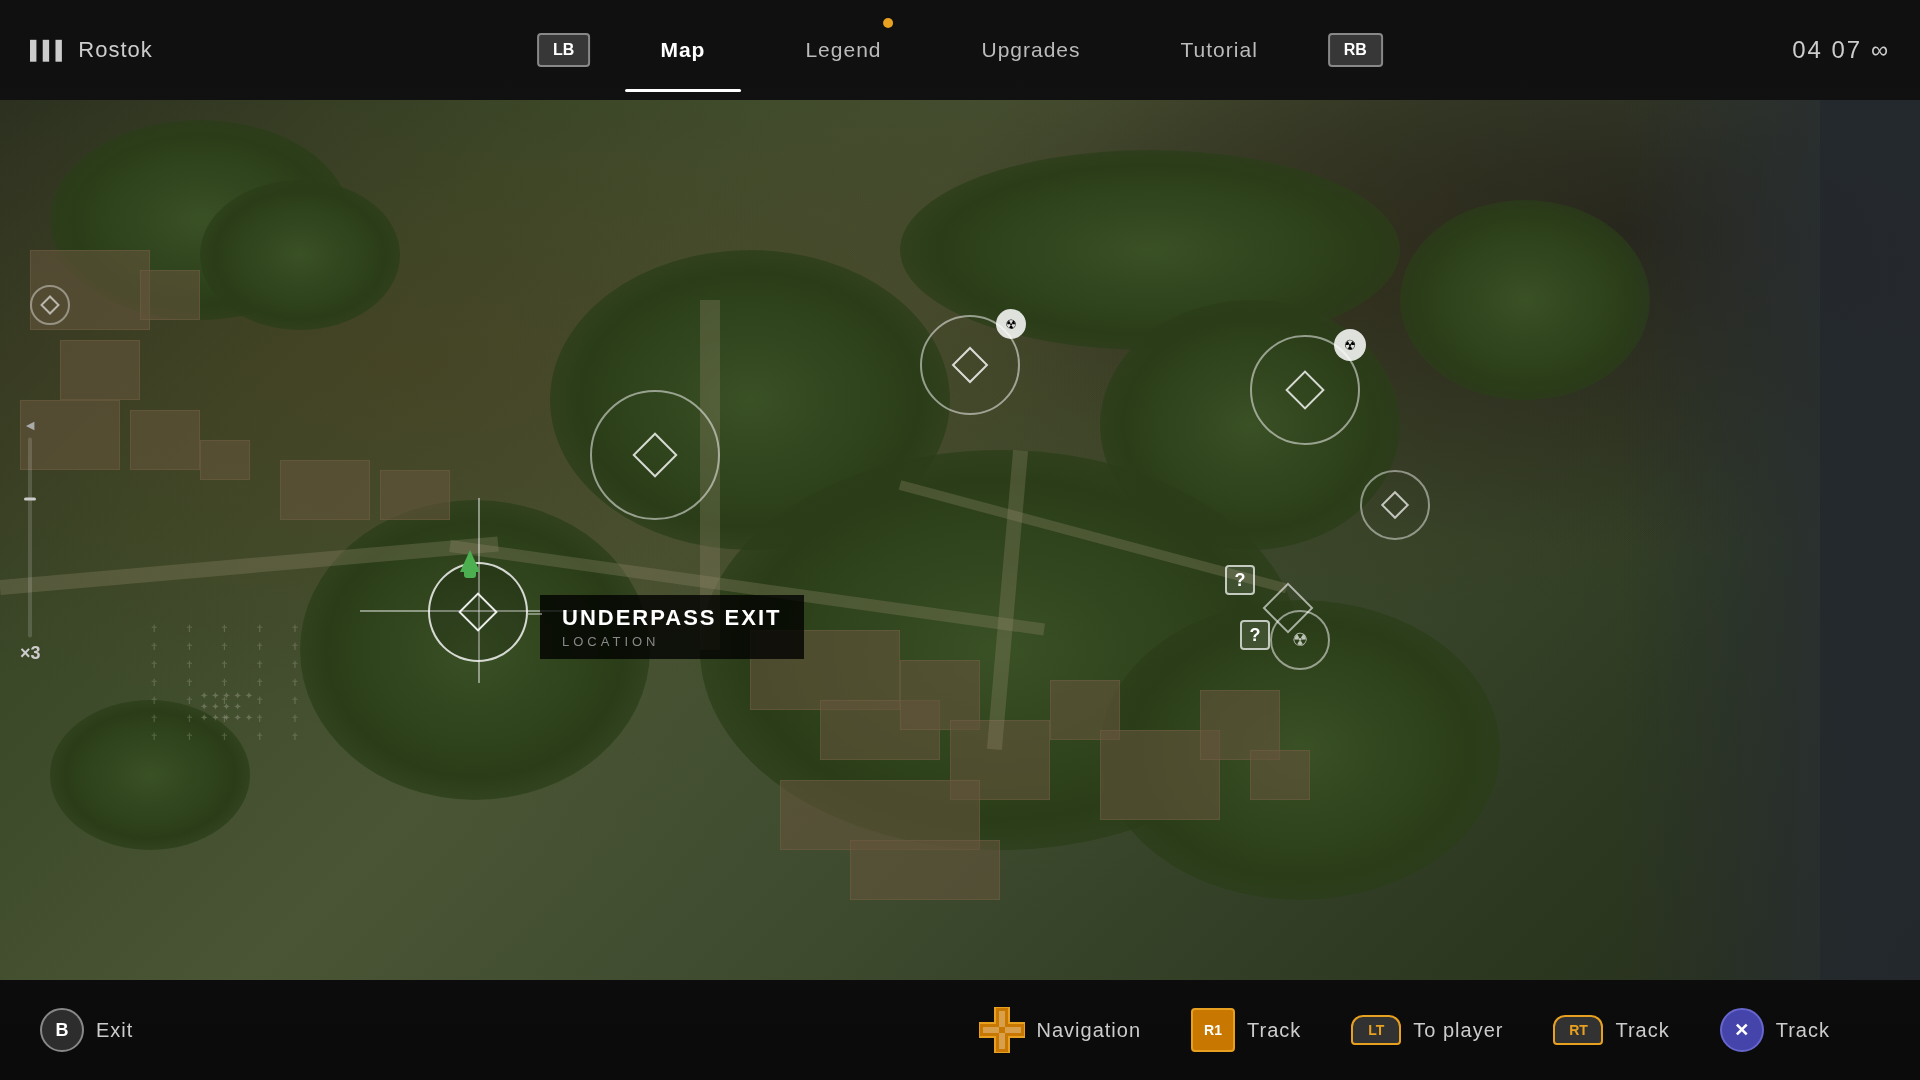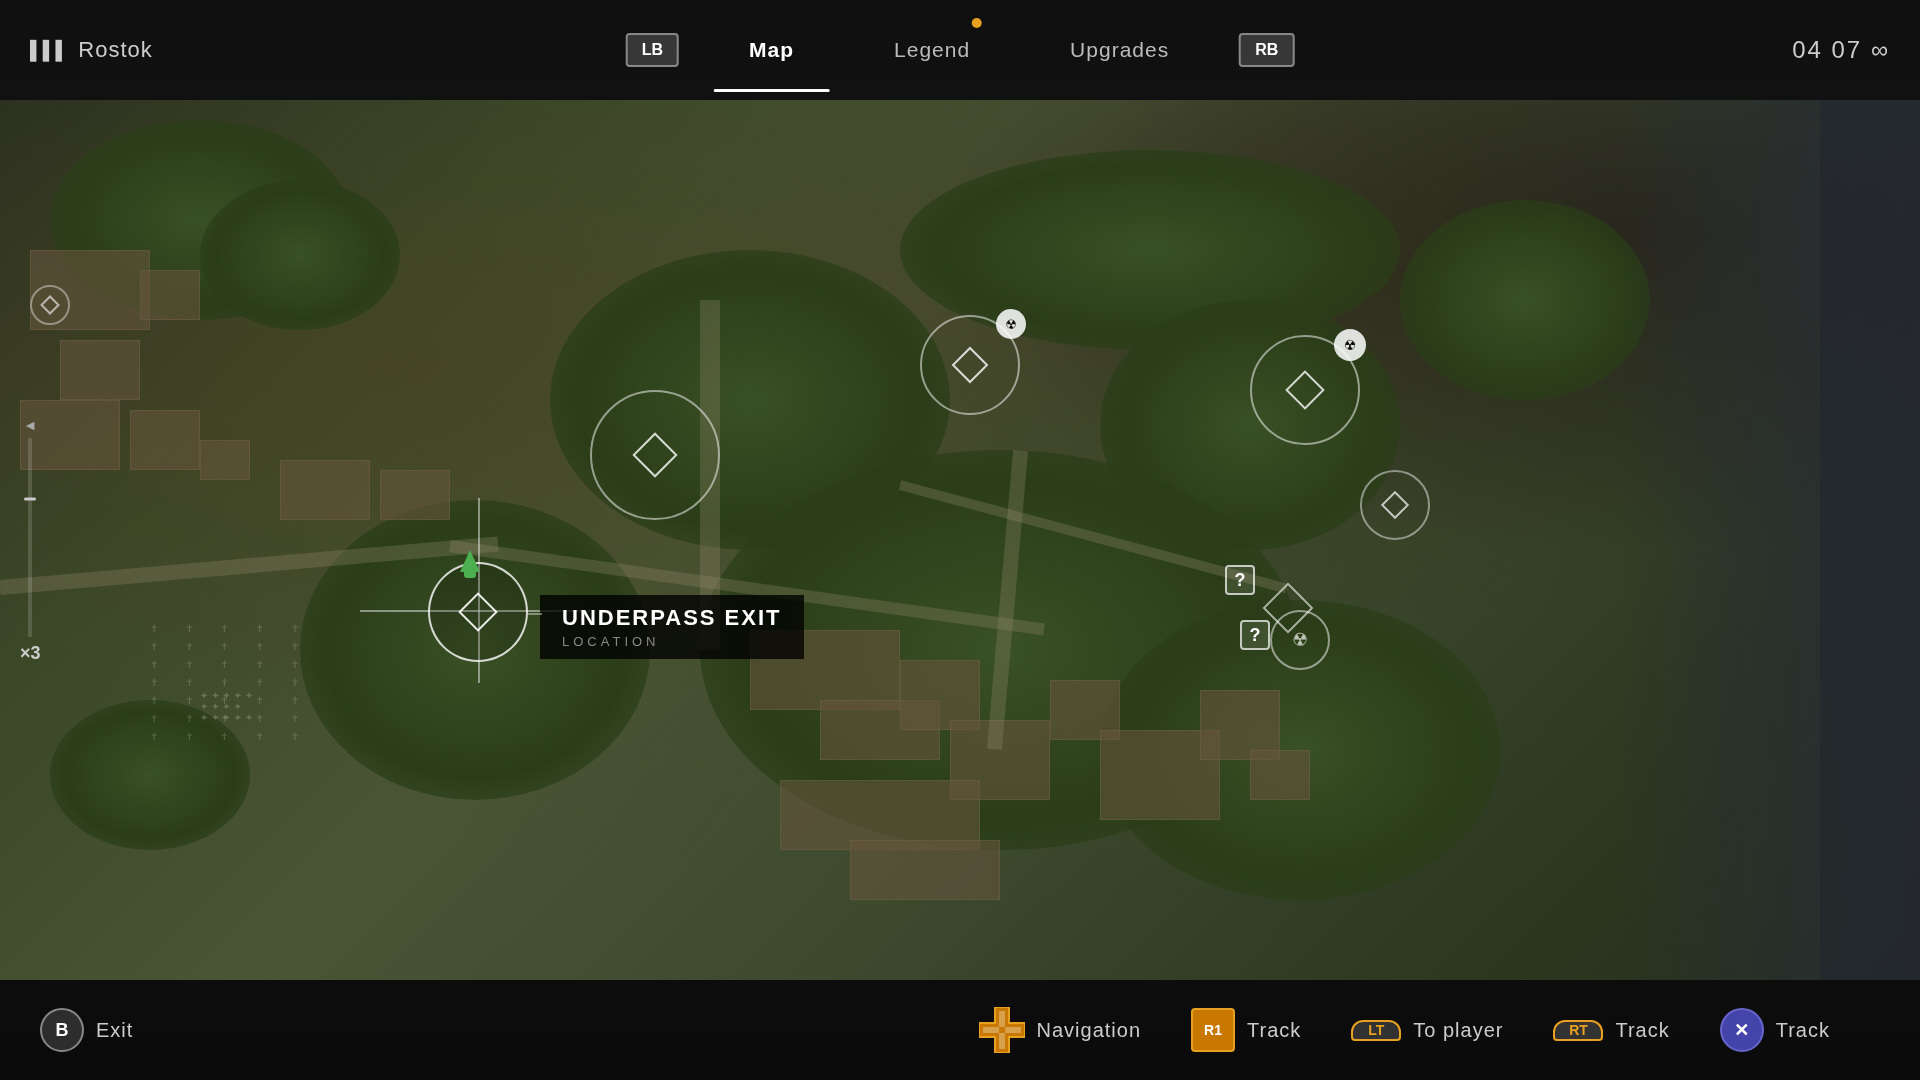--- a/index.html
+++ b/index.html
@@ -276,21 +276,21 @@
       align-items: center;
       justify-content: center;
       border-radius: 4px;
       color: #fff;
       font-size: 18px;
       font-weight: bold;
     }
 
     .btn-bumper {
       width: 50px;
-      height: 21px;
+      height: 30px;
       background: rgba(60,60,60,0.8);
       border: 2px solid #e8a020;
       border-radius: 12px 12px 4px 4px;
       display: flex;
       align-items: center;
       justify-content: center;
       color: #e8a020;
       font-size: 14px;
       font-weight: bold;
     }
@@ -311,20 +311,23 @@
 
   <div class="nav-tab active">
     <span>Map</span>
   </div>
   <div class="nav-tab" style="position:relative">
     <span>Legend</span>
     <span class="dot-indicator"></span>
   </div>
   <div class="nav-tab">
     <span>Upgrades</span>
+  </div>
+  <div class="nav-tab">
+    <span>Tutorial</span>
   </div>
 
   <button class="lb-rb-btn">RB</button>
 </div>
 
 <div id="map-area">
   <div id="map-bg"></div>
 
   <div class="veg-patch" style="width:300px;height:200px;top:20px;left:50px;"></div>
   <div class="veg-patch" style="width:200px;height:150px;top:80px;left:200px;"></div>

